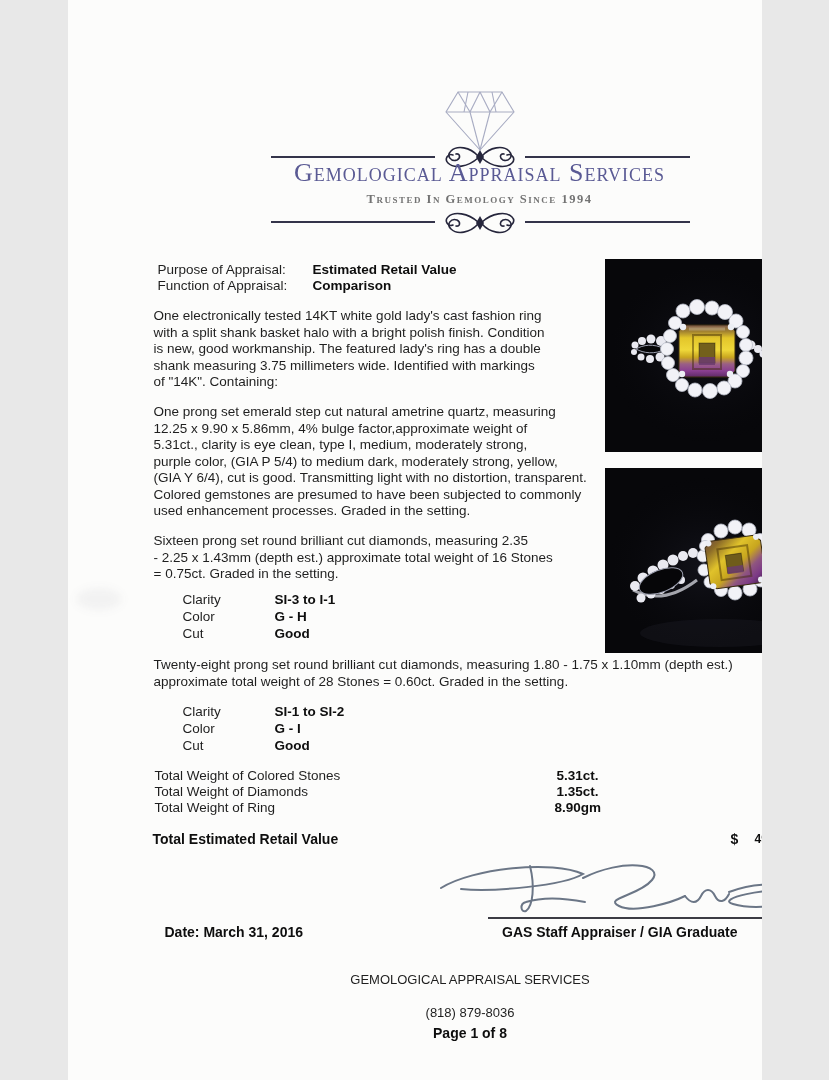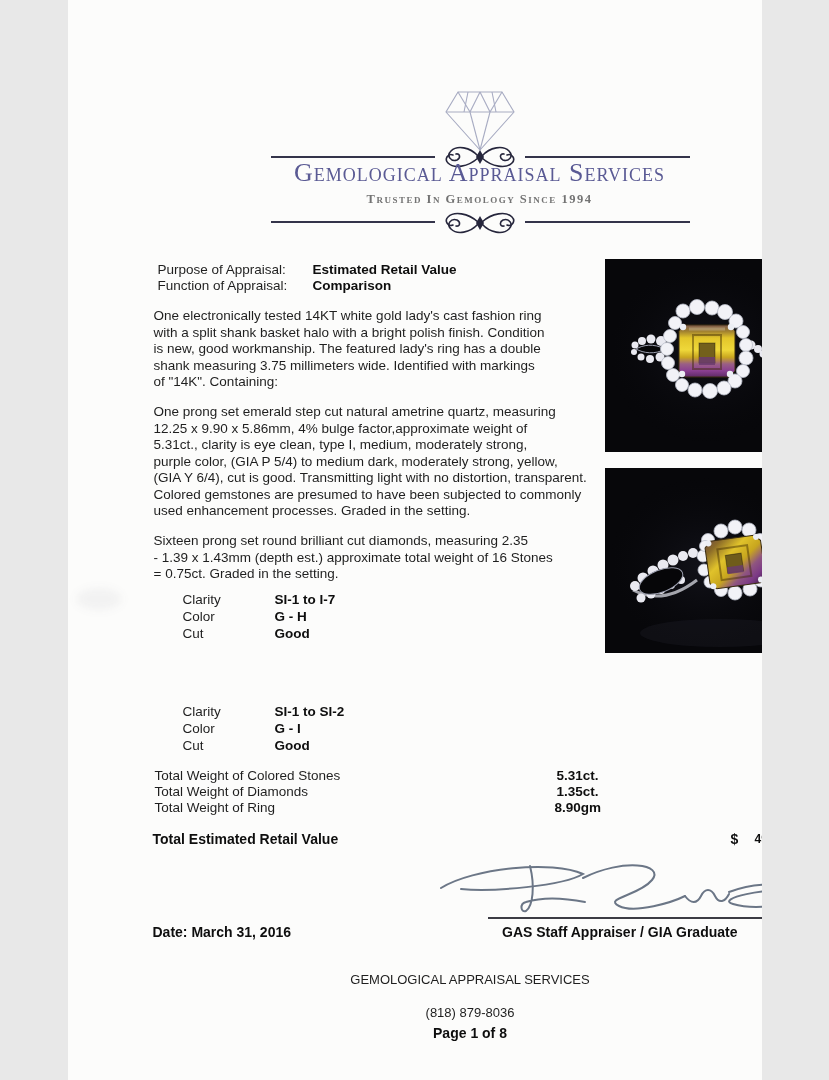--- a/index.html
+++ b/index.html
@@ -92,30 +92,32 @@
 shank measuring 3.75 millimeters wide. Identified with markings
 of "14K".  Containing:</div>
   <div class="abs t" style="left:86px;top:404px;width:475px;">One prong set emerald step cut natural ametrine quartz, measuring
 12.25 x 9.90 x 5.86mm,  4% bulge factor,approximate weight of
 5.31ct., clarity is eye clean, type I, medium, moderately strong,
 purple color, (GIA P 5/4) to medium dark, moderately strong, yellow,
 (GIA Y 6/4), cut is good. Transmitting light with no distortion, transparent.
 Colored gemstones are presumed to have been subjected to commonly
 used enhancement processes. Graded in the setting.</div>
   <div class="abs t" style="left:86px;top:533px;width:470px;">Sixteen prong set round brilliant cut diamonds, measuring 2.35
-- 1.39 x 1.43mm (depth est.) approximate total weight of 16 Stones
+- 2.25 x 1.43mm (depth est.) approximate total weight of 16 Stones
 = 0.75ct. Graded in the setting.</div>
 
   <div class="abs t" style="left:115px;top:592px;">Clarity</div>
-  <div class="abs t b" style="left:207px;top:592px;">SI-1 to I-7</div>
+  <div class="abs t b" style="left:207px;top:592px;">SI-3 to I-1</div>
   <div class="abs t" style="left:115px;top:609px;">Color</div>
   <div class="abs t b" style="left:207px;top:609px;">G - H</div>
   <div class="abs t" style="left:115px;top:626px;">Cut</div>
   <div class="abs t b" style="left:207px;top:626px;">Good</div>
 
+  <div class="abs t" style="left:86px;top:657px;width:600px;">Twenty-eight prong set round brilliant cut diamonds, measuring 1.80 - 1.75 x 1.10mm (depth est.)
+approximate total weight of 28 Stones = 0.60ct. Graded in the setting.</div>
 
   <div class="abs t" style="left:115px;top:704px;">Clarity</div>
   <div class="abs t b" style="left:207px;top:704px;">SI-1 to SI-2</div>
   <div class="abs t" style="left:115px;top:721px;">Color</div>
   <div class="abs t b" style="left:207px;top:721px;">G - I</div>
   <div class="abs t" style="left:115px;top:738px;">Cut</div>
   <div class="abs t b" style="left:207px;top:738px;">Good</div>
 
   <div class="abs t" style="left:87px;top:768px;">Total Weight of Colored Stones</div>
   <div class="abs t b" style="left:489px;top:768px;">5.31ct.</div>
@@ -274,21 +276,21 @@
     <g fill="none" stroke="#5f6b7d" stroke-width="2" stroke-linecap="round" opacity=".92">
       <path d="M8,30 C40,10 120,2 150,16 C130,28 60,34 28,31"></path>
       <path d="M97,8 C102,28 100,48 93,53 C88,55 86,46 93,44 C112,38 132,40 152,44"></path>
       <path d="M150,20 C190,0 232,6 219,22 C206,38 170,40 186,48 C202,56 240,44 252,38"></path>
       <path d="M252,38 c6,8 12,8 16,0 c4,-8 10,-8 14,0 c4,8 10,6 14,-2"></path>
       <path d="M296,34 C330,22 362,26 364,37 C366,48 320,52 300,46 C282,41 330,29 372,33"></path>
     </g>
   </svg>
   <div class="abs sig-line" style="left:420px;top:917px;width:318px;"></div>
 
-  <div class="abs t b" style="left:85px;top:924px;font-size:14px;">Date: March 31, 2016</div>
+  <div class="abs t b" style="left:97px;top:924px;font-size:14px;">Date: March 31, 2016</div>
   <div class="abs t b" style="left:400px;top:924px;width:270px;text-align:right;font-size:14px;">GAS Staff Appraiser / GIA Graduate</div>
 
   <div class="abs footer-line" style="top:972px;">GEMOLOGICAL APPRAISAL SERVICES</div>
   <div class="abs footer-line" style="top:1005px;">(818) 879-8036</div>
   <div class="abs footer-line b" style="top:1025px;font-size:14px;">Page 1 of 8</div>
 
   <div class="abs smudge" style="left:8px;top:588px;width:46px;height:22px;"></div>
   <div class="abs smudge" style="left:770px;top:300px;width:30px;height:16px;"></div>
 
 </div>

